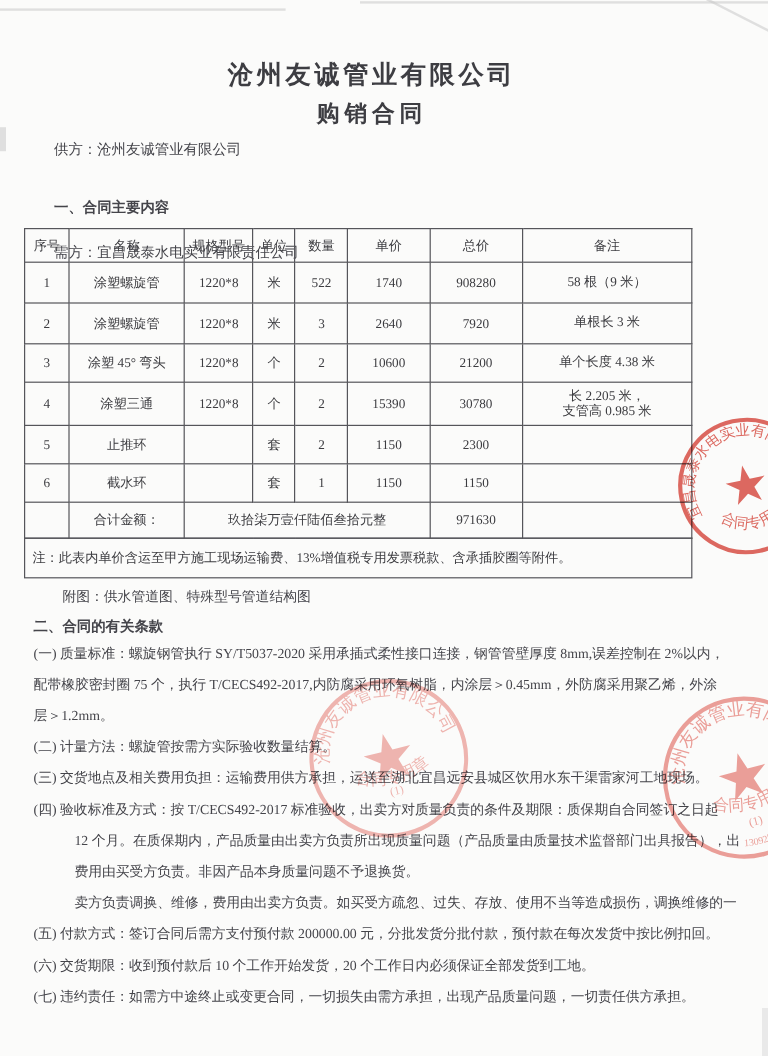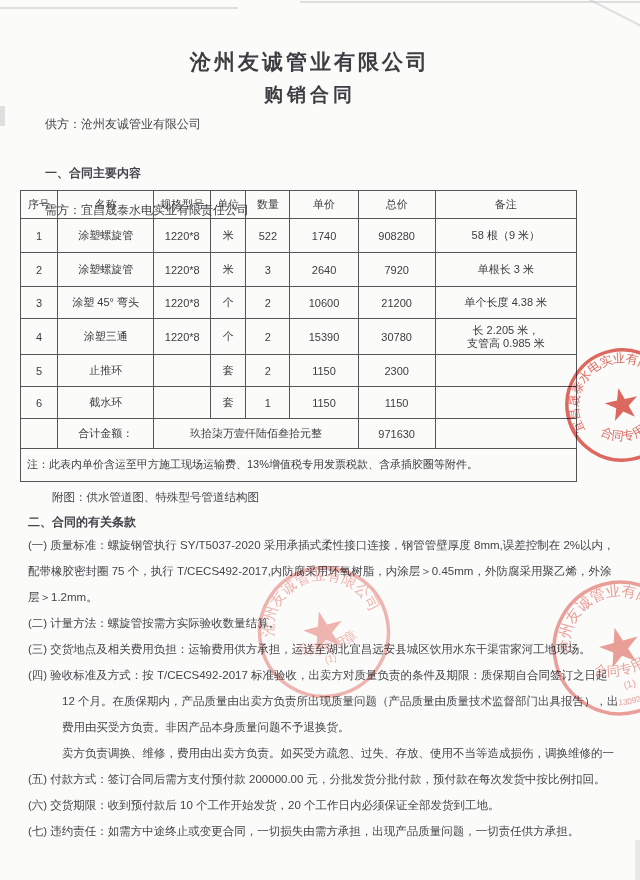--- a/index.html
+++ b/index.html
@@ -1,19 +1,19 @@
 <!DOCTYPE html>
 <html><head>
 <meta charset="utf-8">
 <style>
   html,body{margin:0;padding:0;background:#e9e9e9;}
   #page{
     position:relative;width:640px;height:880px;margin:0 auto;
     background:#fbfbfa;overflow:hidden;
-    font-family:Liberation Sans, sans-serif;
+    font-family:Liberation Serif, serif;
     color:#44444a;
   }
   .abs{position:absolute;}
   
   #title{top:48px;left:0;width:640px;text-align:center;font-size:21px;letter-spacing:3px;
          font-weight:600;color:#3d3d42;transform:translateX(-10px);}
   #subtitle{top:82px;left:0;width:640px;text-align:center;font-size:19px;letter-spacing:4px;
             font-weight:600;color:#3d3d42;transform:translateX(-10px);}
   .party{left:45px;font-size:12px;}
   #meta{left:418px;top:114px;font-size:11.5px;}

